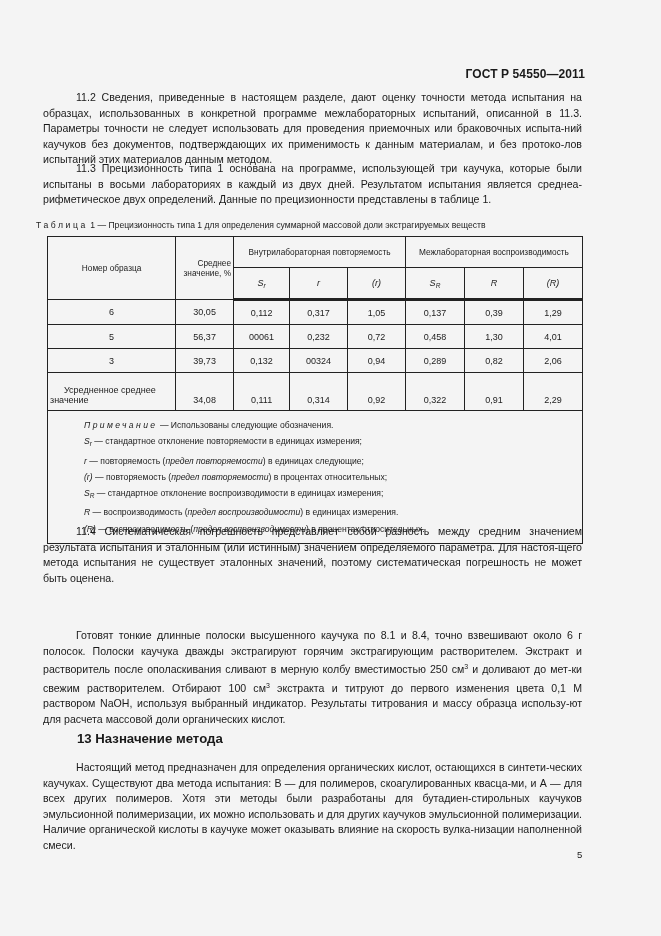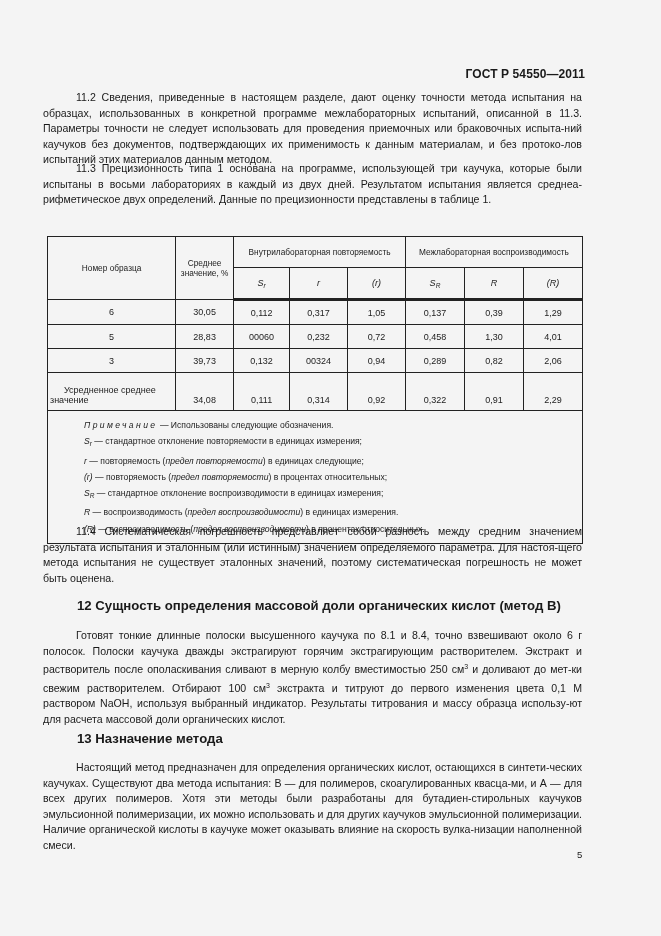--- a/index.html
+++ b/index.html
@@ -40,36 +40,39 @@
 <body>
 
 <div class="page">
 
   <div class="hdr">ГОСТ Р 54550—2011</div>
 
   <div class="para" style="top:90px;">11.2 Сведения, приведенные в настоящем разделе, дают оценку точности метода испытания на образцах, использованных в конкретной программе межлабораторных испытаний, описанной в 11.3. Параметры точности не следует использовать для проведения приемочных или браковочных испыта-ний каучуков без документов, подтверждающих их применимость к данным материалам, и без протоко-лов испытаний этих материалов данным методом.</div>
 
   <div class="para" style="top:161px;">11.3 Прецизионность типа 1 основана на программе, использующей три каучука, которые были испытаны в восьми лабораториях в каждый из двух дней. Результатом испытания является среднеа-рифметическое двух определений. Данные по прецизионности представлены в таблице 1.</div>
 
+  <div class="tcap">
+    <span class="sp">Таблица</span><span> 1 — Прецизионность типа 1 для определения суммарной массовой доли экстрагируемых веществ</span>
+  </div>
 
   <table class="t">
     <colgroup>
       <col style="width:126px">
         <col style="width:57px">
         <col style="width:55px">
         <col style="width:57px">
         <col style="width:57px">
         <col style="width:58px">
         <col style="width:58px">
         <col style="width:58px">
     </colgroup>
     <thead>
       <tr class="h1">
         <th rowspan="2">Номер образца</th>
-        <th rowspan="2" style="padding:0 2px;">Среднее значение, %</th>
+        <th rowspan="2" style="padding:0 2px;text-align:right;">Среднее значение, %</th>
         <th colspan="3">Внутрилабораторная повторяемость</th>
         <th colspan="3">Межлабораторная воспроизводимость</th>
       </tr>
       <tr class="h2">
         <th><span>S</span><span class="sub">r</span></th>
         <th>r</th>
         <th>(r)</th>
         <th><span>S</span><span class="sub">R</span></th>
         <th>R</th>
         <th>(R)</th>
@@ -81,22 +84,22 @@
         <td>30,05</td>
         <td>0,112</td>
         <td>0,317</td>
         <td>1,05</td>
         <td>0,137</td>
         <td>0,39</td>
         <td>1,29</td>
       </tr>
       <tr class="dr">
         <td>5</td>
-        <td>28,83</td>
-        <td>00060</td>
+        <td>56,37</td>
+        <td>00061</td>
         <td>0,232</td>
         <td>0,72</td>
         <td>0,458</td>
         <td>1,30</td>
         <td>4,01</td>
       </tr>
       <tr class="dr">
         <td>3</td>
         <td>39,73</td>
         <td>0,132</td>
@@ -125,21 +128,20 @@
           <i>S</i><span class="sub">R</span><span> — стандартное отклонение воспроизводимости в единицах измерения;</span><br>
           <i>R</i><span> — воспроизводимость (</span><i>предел воспроизводимости</i><span>) в единицах измерения.</span><br>
           <i>(R)</i><span> — воспроизводимость (</span><i>предел воспроизводимости</i><span>) в процентах относительных.</span>
         </td>
       </tr>
     </tbody>
   </table>
 
   <div class="para" style="top:524px;">11.4 Систематическая погрешность представляет собой разность между средним значением результата испытания и эталонным (или истинным) значением определяемого параметра. Для настоя-щего метода испытания не существует эталонных значений, поэтому систематическая погрешность не может быть оценена.</div>
 
-  <div class="h2sec" style="top:598px;">12  Сущность определения массовой доли органических кислот (метод В)</div>
 
   <div class="para" style="top:628px;"><span>Готовят тонкие длинные полоски высушенного каучука по 8.1 и 8.4, точно взвешивают около 6 г полосок. Полоски каучука дважды экстрагируют горячим экстрагирующим растворителем. Экстракт и растворитель после ополаскивания сливают в мерную колбу вместимостью 250 см</span><span class="sup">3</span><span> и доливают до мет-ки свежим растворителем. Отбирают 100 см</span><span class="sup">3</span><span> экстракта и титруют до первого изменения цвета 0,1 М раствором NaOH, используя выбранный индикатор. Результаты титрования и массу образца использу-ют для расчета массовой доли органических кислот.</span></div>
 
   <div class="h2sec" style="top:731px;">13  Назначение метода</div>
 
   <div class="para" style="top:760px;">Настоящий метод предназначен для определения органических кислот, остающихся в синтети-ческих каучуках. Существуют два метода испытания: В — для полимеров, скоагулированных квасца-ми, и А — для всех других полимеров. Хотя эти методы были разработаны для бутадиен-стирольных каучуков эмульсионной полимеризации, их можно использовать и для других каучуков эмульсионной полимеризации. Наличие органической кислоты в каучуке может оказывать влияние на скорость вулка-низации наполненной смеси.</div>
 
   <div class="pnum">5</div>
 </div>
 

